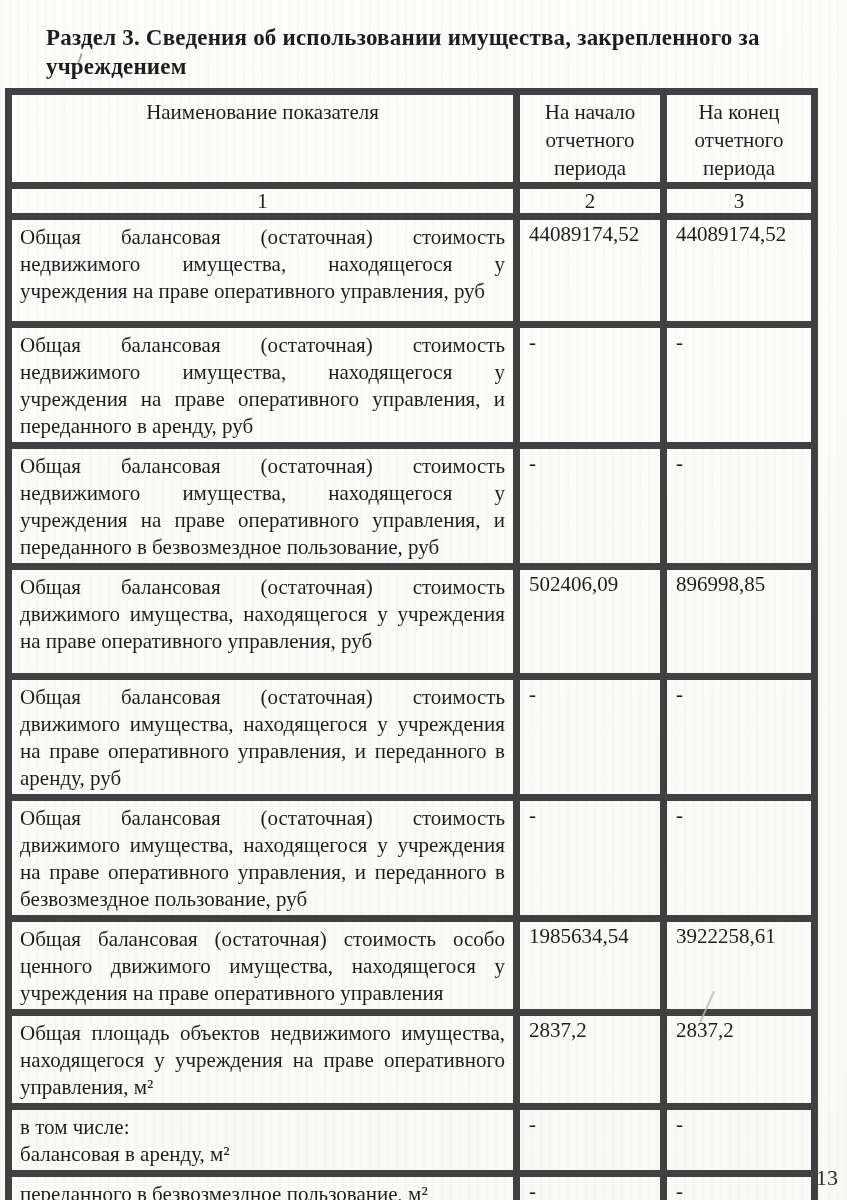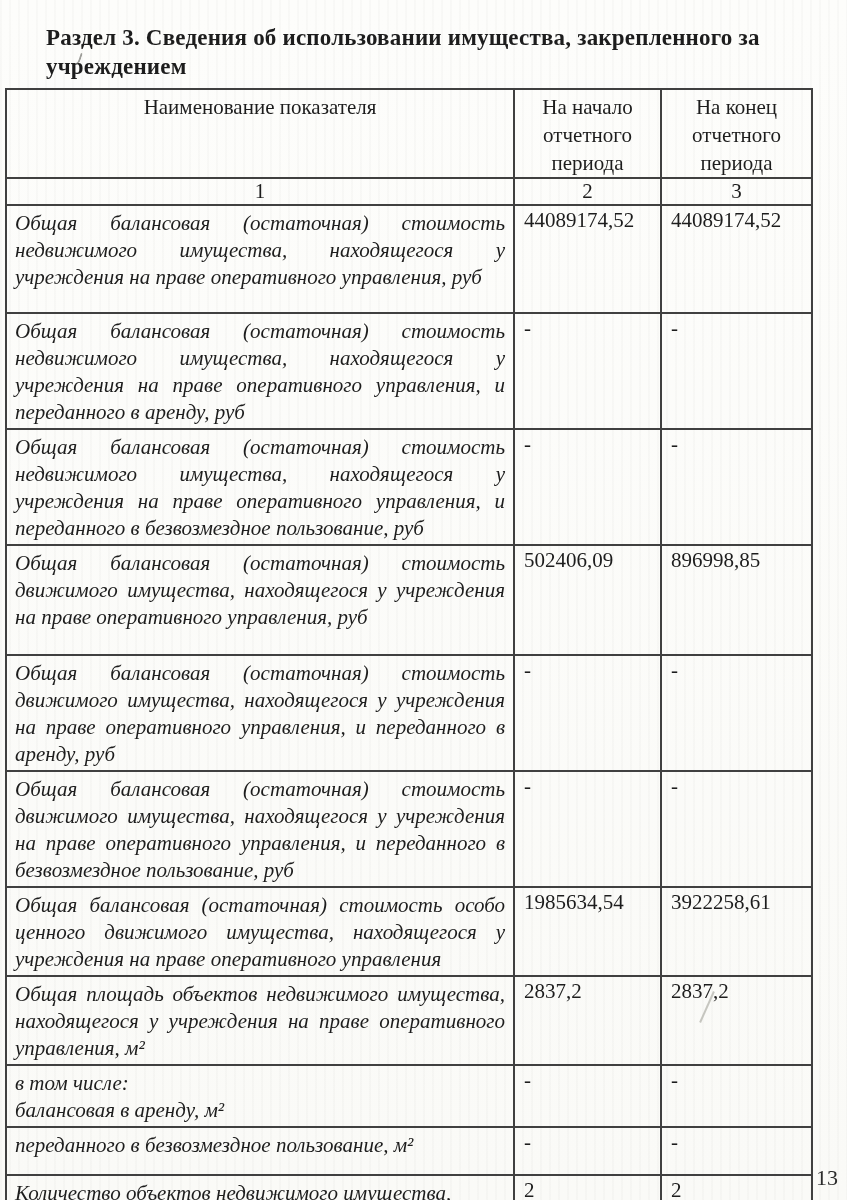--- a/index.html
+++ b/index.html
@@ -33,42 +33,41 @@
     position: absolute;
     left: 5px;
     top: 88px;
     width: 806px;
     border-collapse: collapse;
     table-layout: fixed;
     font-size: 21px;
   }
   table.report th,
   table.report td {
-    border: 2px solid #404040;
+    border: 7px solid #404040;
     vertical-align: top;
     font-weight: normal;
   }
   th.hdr {
     text-align: center;
     line-height: 28px;
     padding-top: 3px;
     height: 84px;
   }
   tr.colnum-row td {
     text-align: center;
     height: 27px;
     line-height: 24px;
     padding: 0;
   }
   td.cell-indicator {
     text-align: justify;
     padding: 4px 8px 2px 8px;
     line-height: 27px;
     white-space: pre-line;
-    font-style: italic;
   }
   td.cell-value {
     padding: 1px 4px 18px 9px;
     line-height: 27px;
   }
   tbody tr:last-child td { overflow: hidden; }
 
   .page-number {
     position: absolute;
     right: 9px;

